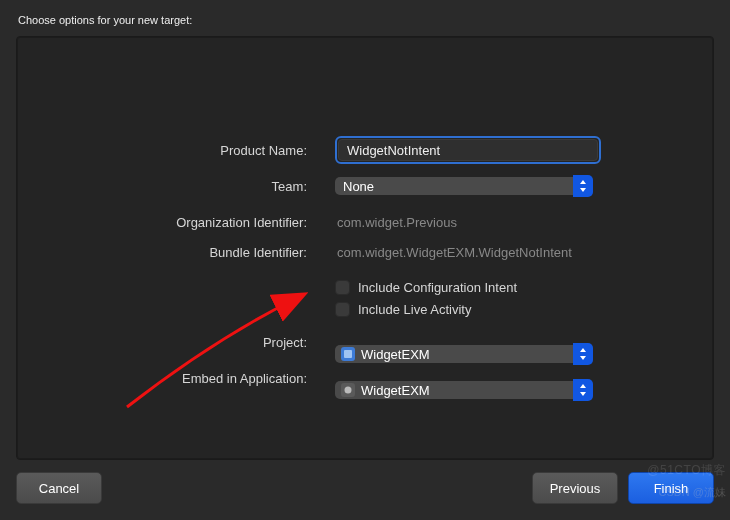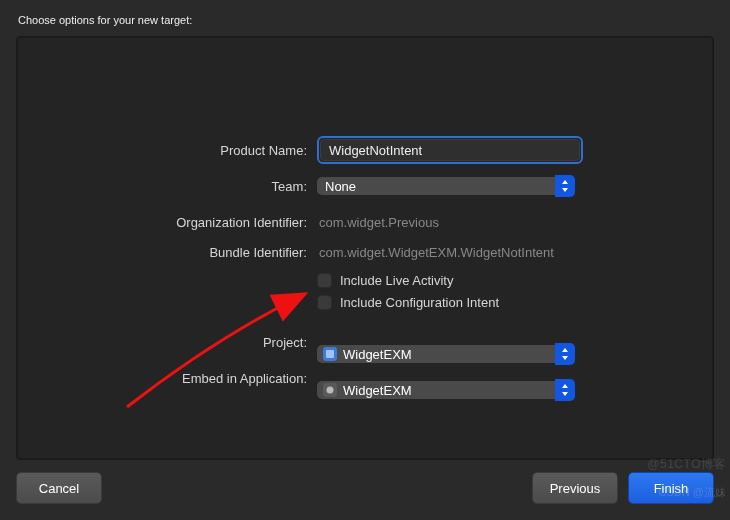--- a/index.html
+++ b/index.html
@@ -45,28 +45,28 @@
     position: relative;
   }
   .row {
     display: flex;
     align-items: center;
     height: 30px;
   }
   .row .lbl {
     width: 290px;
     text-align: right;
-    padding-right: 10px;
+    padding-right: 28px;
     color: #d6d6d6;
     font-size: 13px;
   }
   .row .fld {
     flex: 1;
     display: flex;
-    align-items: flex-start;
+    align-items: flex-end;
     border-radius: 14px;
   }
 
   
   .text-input {
     width: 260px;
     height: 22px;
     box-sizing: border-box;
     border: 1px solid #3b3b3b;
     background: #2f2f2f;
@@ -178,21 +178,21 @@
   
   .arrow-svg {
     position: absolute;
     left: 0; top: 0;
     pointer-events: none;
   }
 
   .watermark {
     position: absolute;
     right: 4px;
-    bottom: 47px;
+    bottom: 41px;
     color: rgba(255,255,255,0.12);
     font-size: 12px;
     letter-spacing: 0.5px;
   }
   .watermark2 {
     position: absolute;
     right: 4px;
     bottom: 20px;
     color: rgba(200,200,200,0.25);
     font-size: 11px;
@@ -247,29 +247,29 @@
           <span class="readonly">com.widget.WidgetEXM.WidgetNotIntent</span>
         </div>
       </div>
 
       <div class="spacer-sm"></div>
 
       <div class="row" style="height:22px">
         <div class="lbl"></div>
         <div class="fld cb-row">
           <span class="cb"></span>
-          <span class="cb-label">Include Live Activity</span>
+          <span class="cb-label">Include Configuration Intent</span>
         </div>
       </div>
 
       <div class="row" style="height:22px">
         <div class="lbl"></div>
         <div class="fld cb-row">
           <span class="cb"></span>
-          <span class="cb-label">Include Configuration Intent</span>
+          <span class="cb-label">Include Live Activity</span>
         </div>
       </div>
 
       <div class="spacer-md"></div>
 
       <div class="row">
         <div class="lbl">Project:</div>
         <div class="fld">
           <div class="popup with-icon">
             <span class="proj-icon">

